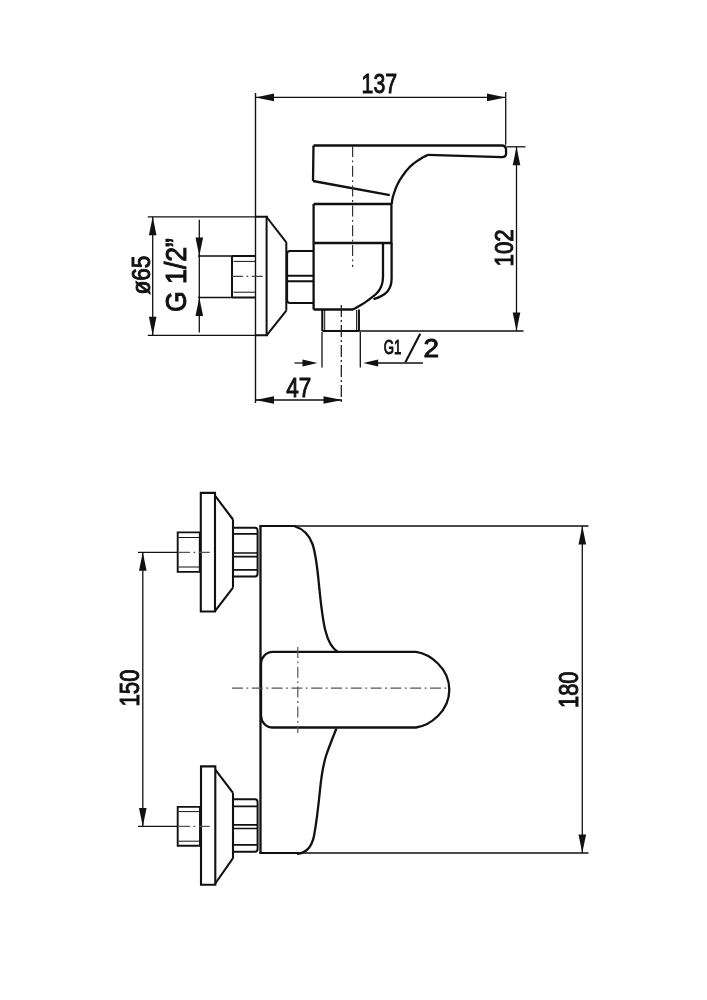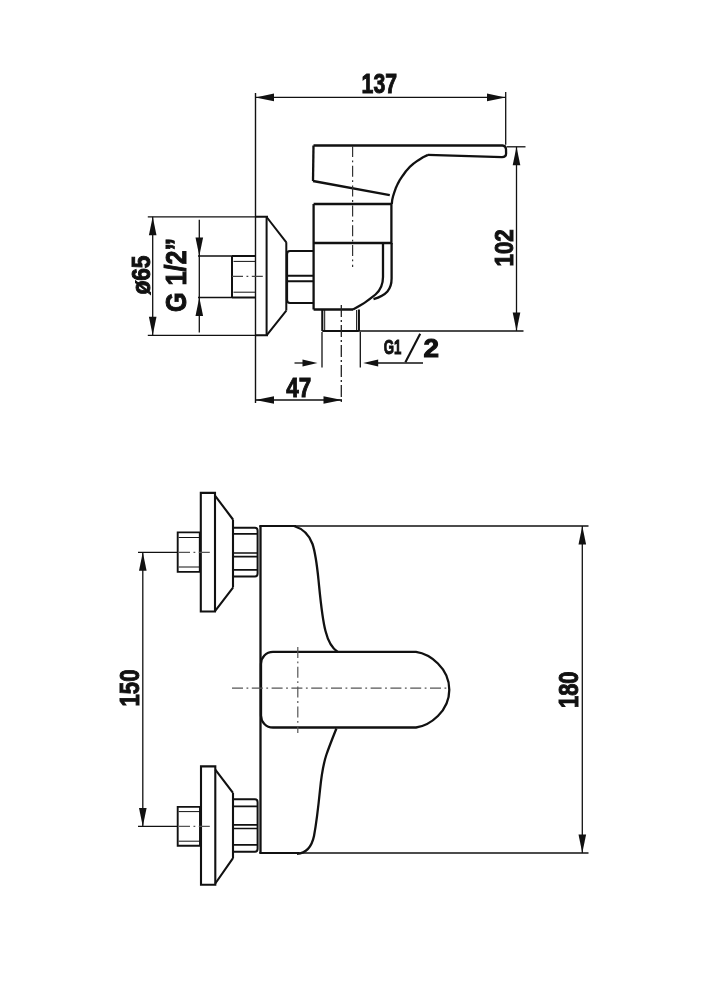--- a/index.html
+++ b/index.html
@@ -1,16 +1,16 @@
 <!DOCTYPE html>
 <html><head>
 <meta charset="utf-8">
 <style>
   html,body{margin:0;padding:0;background:#fff;}
-  #page{width:632px;height:1000px;position:relative;background:#ffffff;font-family:"Liberation Sans",sans-serif;font-weight:bold;}
+  #page{width:632px;height:1000px;position:relative;background:#ffffff;font-family:"Liberation Sans",sans-serif;}
   svg{position:absolute;left:0;top:0;}
   text{fill:#111;font-family:"Liberation Sans",sans-serif;}
 </style>
 </head>
 <body>
 <div id="page">
 <svg width="707" height="1000" viewBox="0 0 707 1000">
 <g fill="none" stroke="#111" stroke-linecap="butt">
 
 <line x1="255.5" y1="93" x2="255.5" y2="403" stroke-width="1.4"></line>

